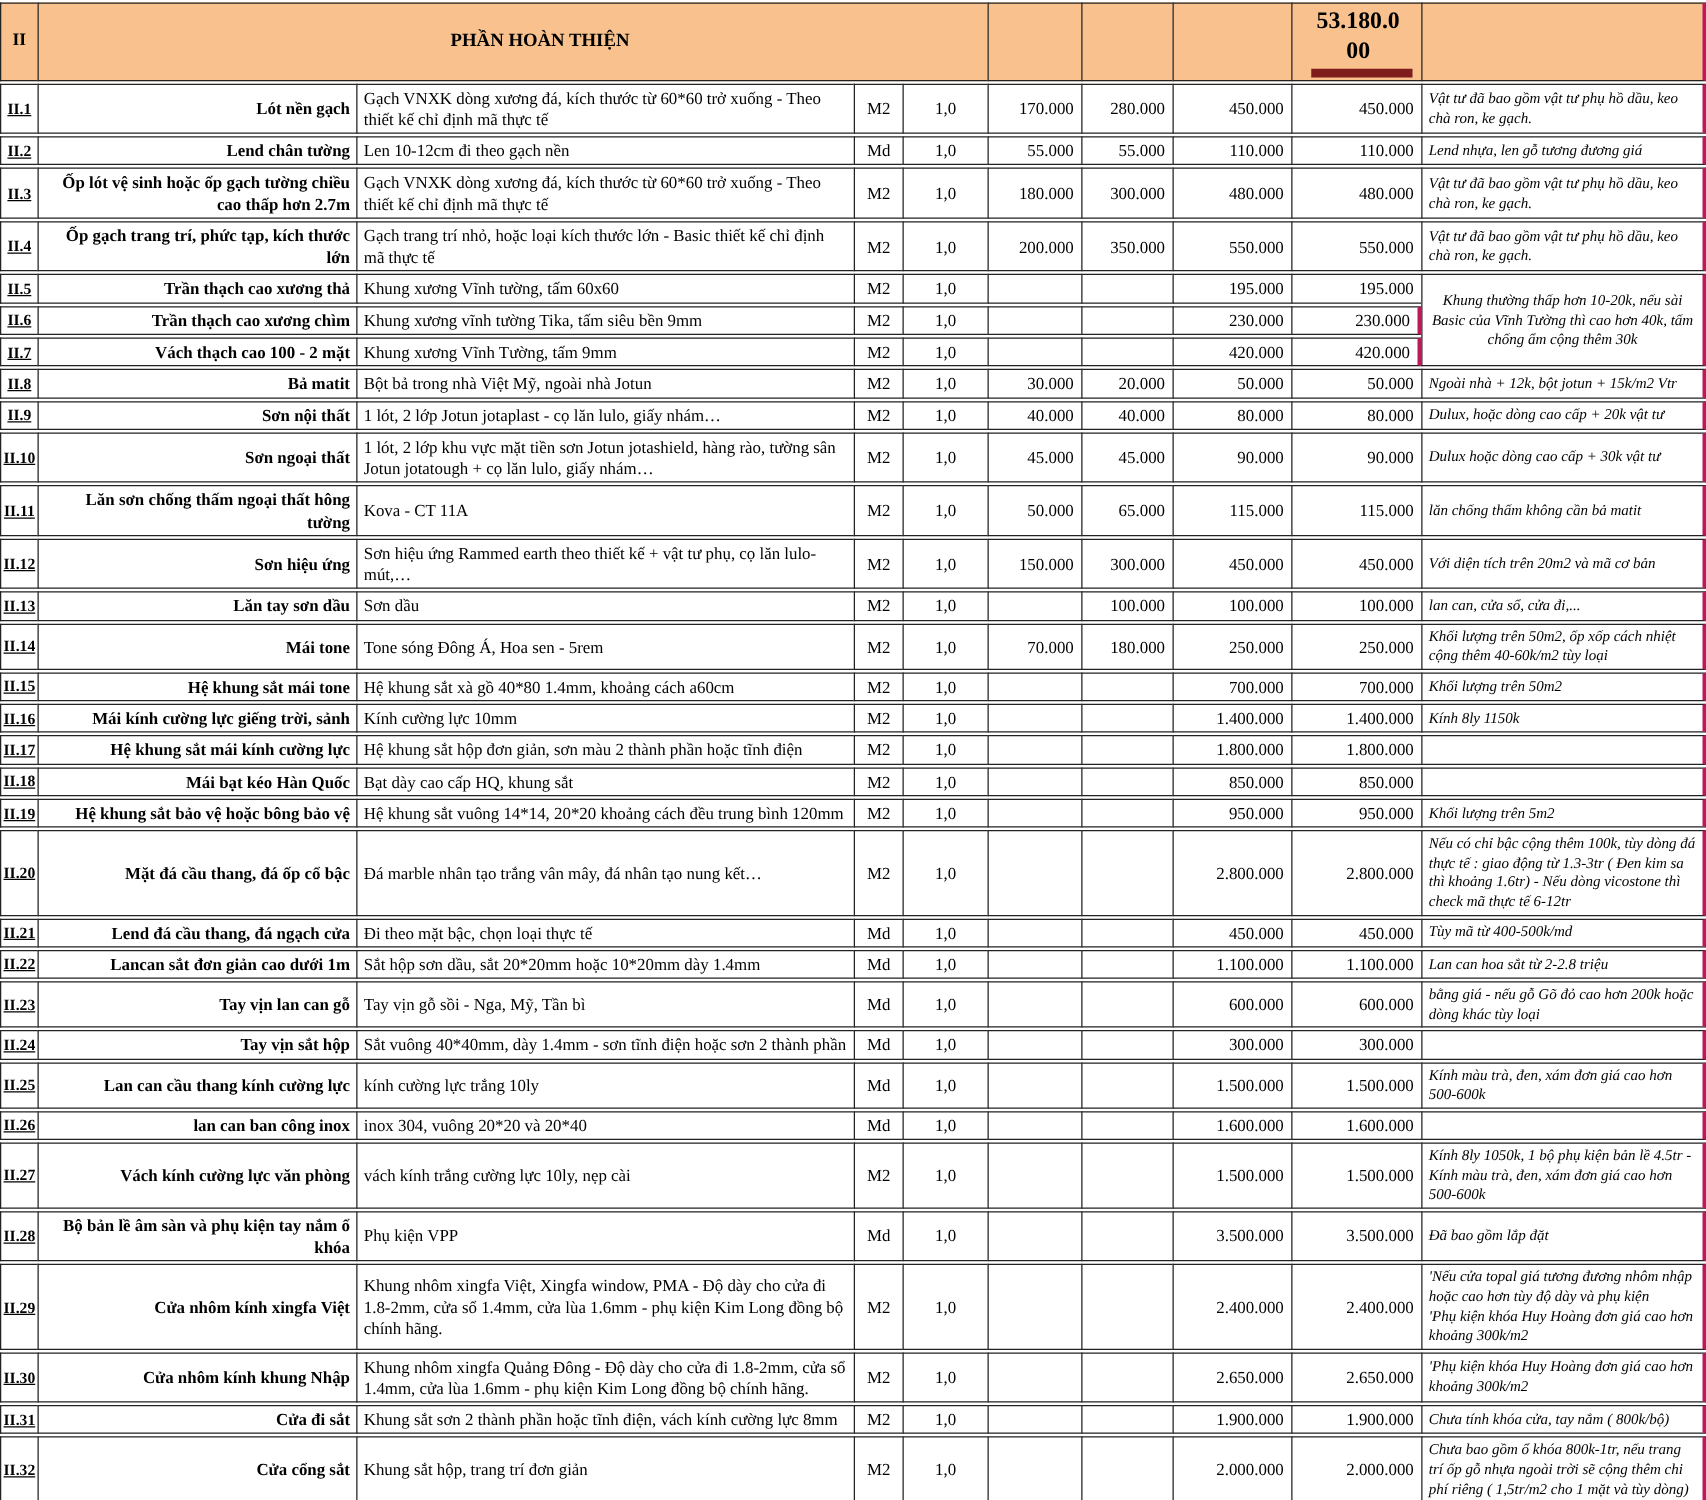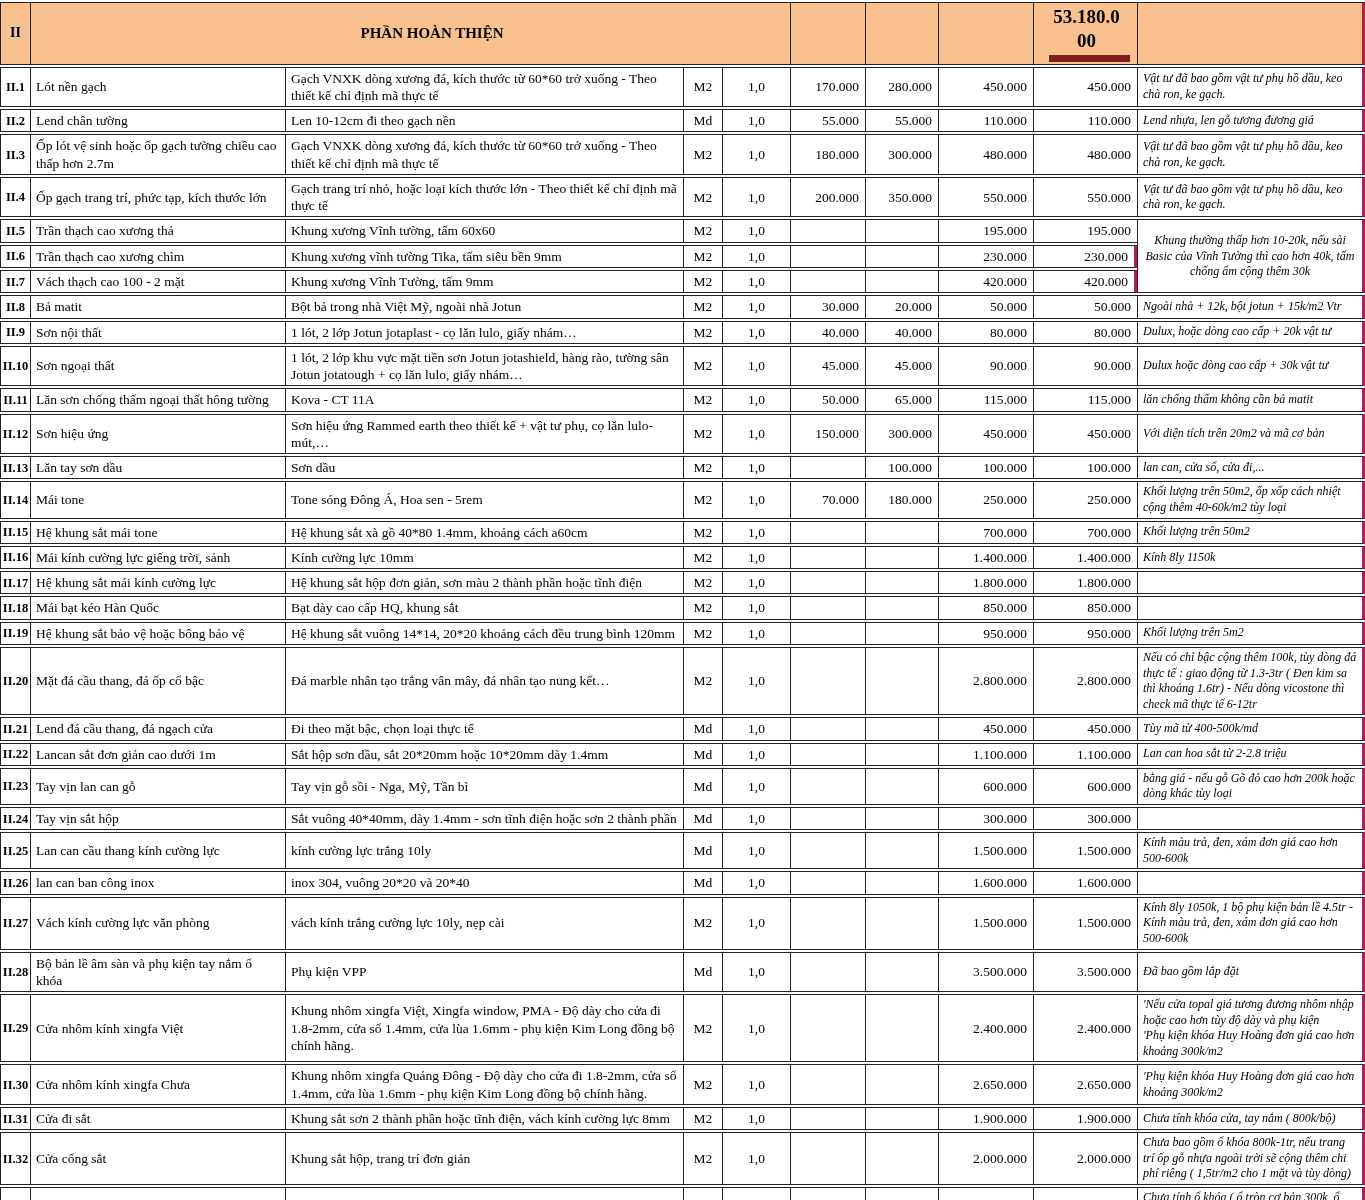--- a/index.html
+++ b/index.html
@@ -20,22 +20,22 @@
     border-left:1px solid #222;
     border-top:1px solid #222;
     border-bottom:1px solid #222;
     vertical-align: middle;
     padding:2px 5px;
     font-size:13.5px;
     line-height:1.28;
     word-wrap:break-word;
   }
   td.last, th.last, td.c-note { border-right:3px solid #be185d; }
-  .c-id   { font-weight:bold; text-align:center; font-size:12.5px; padding:2px 1px; }
-  .c-name { font-weight:normal; }
+  .c-id   { font-weight:bold; text-align:center; font-size:12.5px; padding:2px 1px;text-decoration:underline; }
+  .c-name { font-weight:bold;text-align:right; }
   .c-unit, .c-qty { text-align:center; }
   .c-num  { text-align:right; padding-right:6px; }
   .c-note { font-style:italic; font-size:12px; line-height:1.3; white-space:pre-line; }
   .c-note.center { text-align:center; }
 
   .h-cell { background:#f8c18e; height:24px;margin-top:24px; }
   .h-id   { font-weight:bold; text-align:center; font-size:14px; }
   .h-title{ text-align:center; font-weight:bold; font-size:15px;padding-left:48px; }
   .total-line {
     border-bottom:7px solid #7f1d1d;
@@ -107,21 +107,21 @@
         <td class="c-qty">1,0</td>
         <td class="c-num">180.000</td>
         <td class="c-num">300.000</td>
         <td class="c-num">480.000</td>
         <td class="c-num">480.000</td>
         <td class="c-note last">Vật tư đã bao gồm vật tư phụ hồ dầu, keo chà ron, ke gạch.</td>
       </tr>
       <tr>
         <td class="c-id">II.4</td>
         <td class="c-name">Ốp gạch trang trí, phức tạp, kích thước lớn</td>
-        <td class="c-desc">Gạch trang trí nhỏ, hoặc loại kích thước lớn - Theo thiết kế chỉ định mã thực tế</td>
+        <td class="c-desc">Gạch trang trí nhỏ, hoặc loại kích thước lớn - Basic thiết kế chỉ định mã thực tế</td>
         <td class="c-unit">M2</td>
         <td class="c-qty">1,0</td>
         <td class="c-num">200.000</td>
         <td class="c-num">350.000</td>
         <td class="c-num">550.000</td>
         <td class="c-num">550.000</td>
         <td class="c-note last">Vật tư đã bao gồm vật tư phụ hồ dầu, keo chà ron, ke gạch.</td>
       </tr>
       <tr>
         <td class="c-id">II.5</td>
@@ -417,21 +417,21 @@
         <td class="c-qty">1,0</td>
         <td class="c-num"></td>
         <td class="c-num"></td>
         <td class="c-num">2.400.000</td>
         <td class="c-num">2.400.000</td>
         <td class="c-note last">'Nếu cửa topal giá tương đương nhôm nhập hoặc cao hơn tùy độ dày và phụ kiện
 'Phụ kiện khóa Huy Hoàng đơn giá cao hơn khoảng 300k/m2</td>
       </tr>
       <tr>
         <td class="c-id">II.30</td>
-        <td class="c-name">Cửa nhôm kính xingfa Chưa</td>
+        <td class="c-name">Cửa nhôm kính khung Nhập</td>
         <td class="c-desc">Khung nhôm xingfa Quảng Đông  - Độ dày cho cửa đi 1.8-2mm, cửa sổ 1.4mm, cửa lùa 1.6mm - phụ kiện Kim Long đồng bộ chính hãng.</td>
         <td class="c-unit">M2</td>
         <td class="c-qty">1,0</td>
         <td class="c-num"></td>
         <td class="c-num"></td>
         <td class="c-num">2.650.000</td>
         <td class="c-num">2.650.000</td>
         <td class="c-note last">'Phụ kiện khóa Huy Hoàng đơn giá cao hơn khoảng 300k/m2</td>
       </tr>
       <tr>

